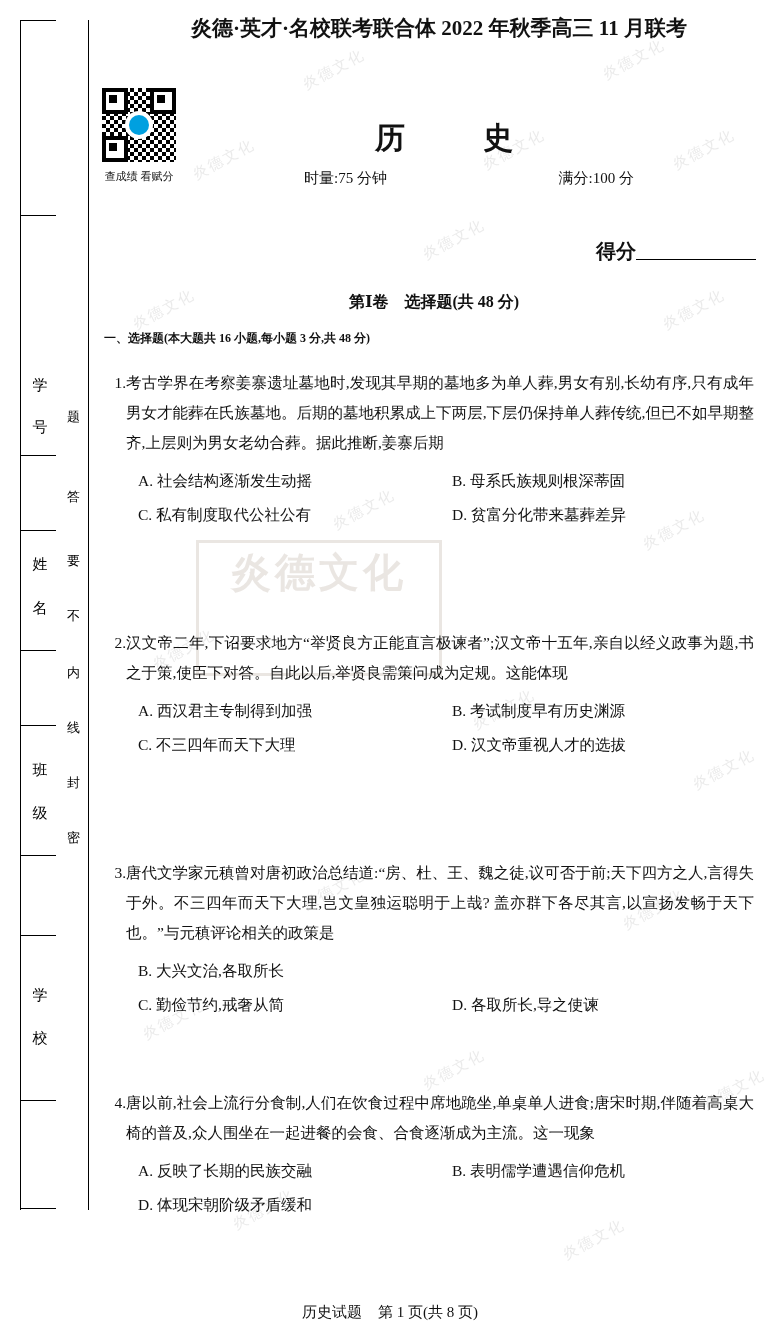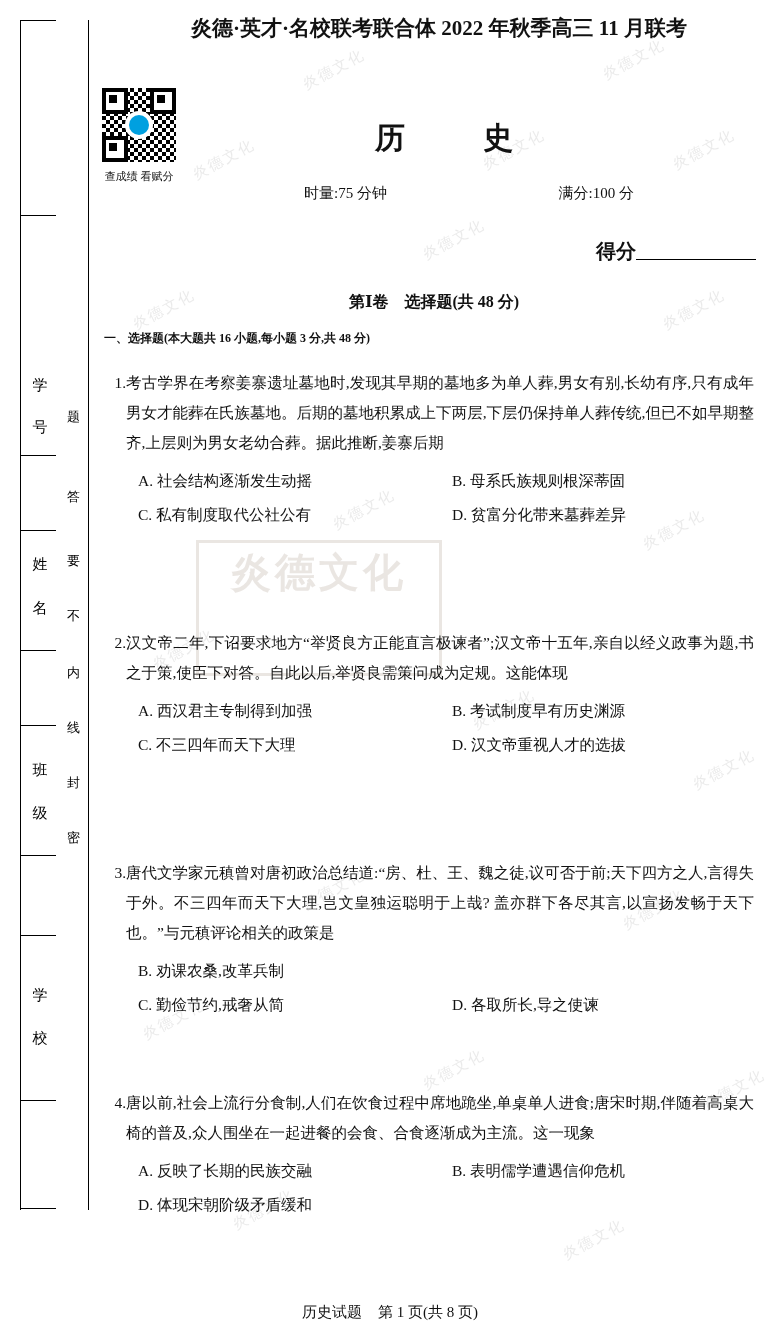--- a/index.html
+++ b/index.html
@@ -110,21 +110,21 @@
     width: 320px;
     text-align: center;
     font-size: 30px;
     font-weight: bold;
     letter-spacing: 24px;
     text-indent: 24px;
   }
   .exam-meta {
     position: absolute;
     left: 200px;
-    top: 184px;
+    top: 169px;
     width: 330px;
     font-size: 15px;
     display: flex;
     justify-content: space-between;
   }
   .score-line {
     position: absolute;
     right: 8px;
     top: 238px;
     font-size: 20px;
@@ -369,21 +369,21 @@
           <div class="opt">D. 汉文帝重视人才的选拔</div>
         </div>
       </div>
     </div>
 
     <div class="q" style="top:858px;">
       <span class="num">3.</span>
       <div class="body">唐代文学家元稹曾对唐初政治总结道:“房、杜、王、魏之徒,议可否于前;天下四方之人,言得失于外。不三四年而天下大理,岂文皇独运聪明于上哉? 盖亦群下各尽其言,以宣扬发畅于天下也。”与元稹评论相关的政策是</div>
       <div class="opts">
         <div class="opt-row">
-          <div class="opt">B. 劝课农桑,改革兵制</div>
+          <div class="opt">B. 大兴文治,各取所长</div>
         </div>
         <div class="opt-row">
           <div class="opt">C. 勤俭节约,戒奢从简</div>
           <div class="opt">D. 各取所长,导之使谏</div>
         </div>
       </div>
     </div>
 
     <div class="q" style="top:1088px;">
       <span class="num">4.</span>

